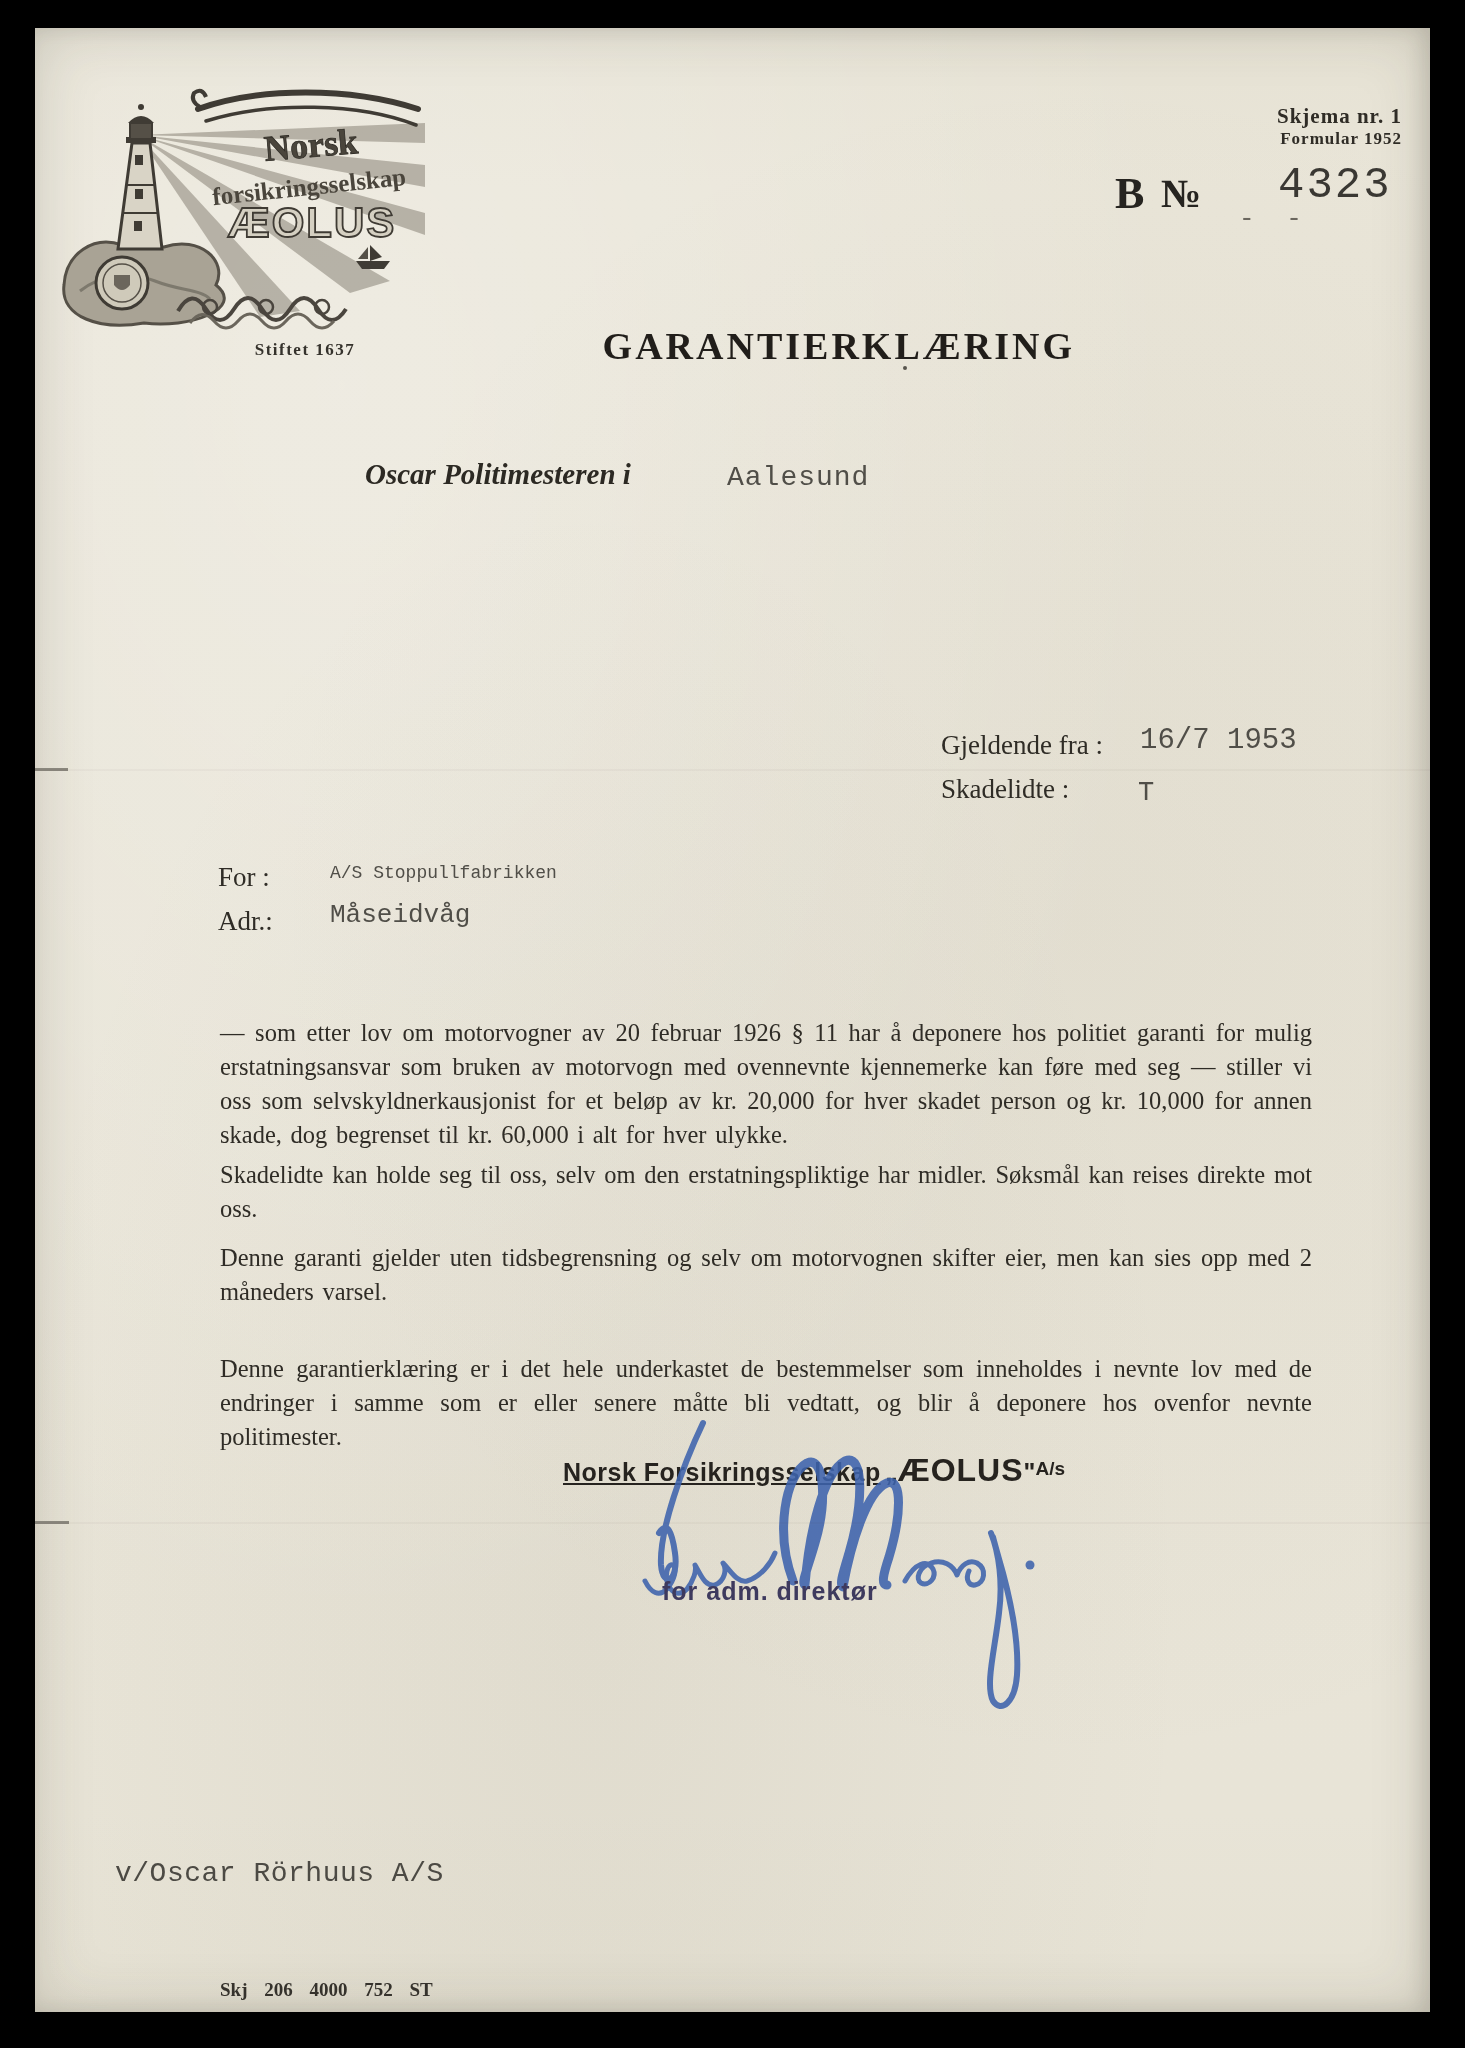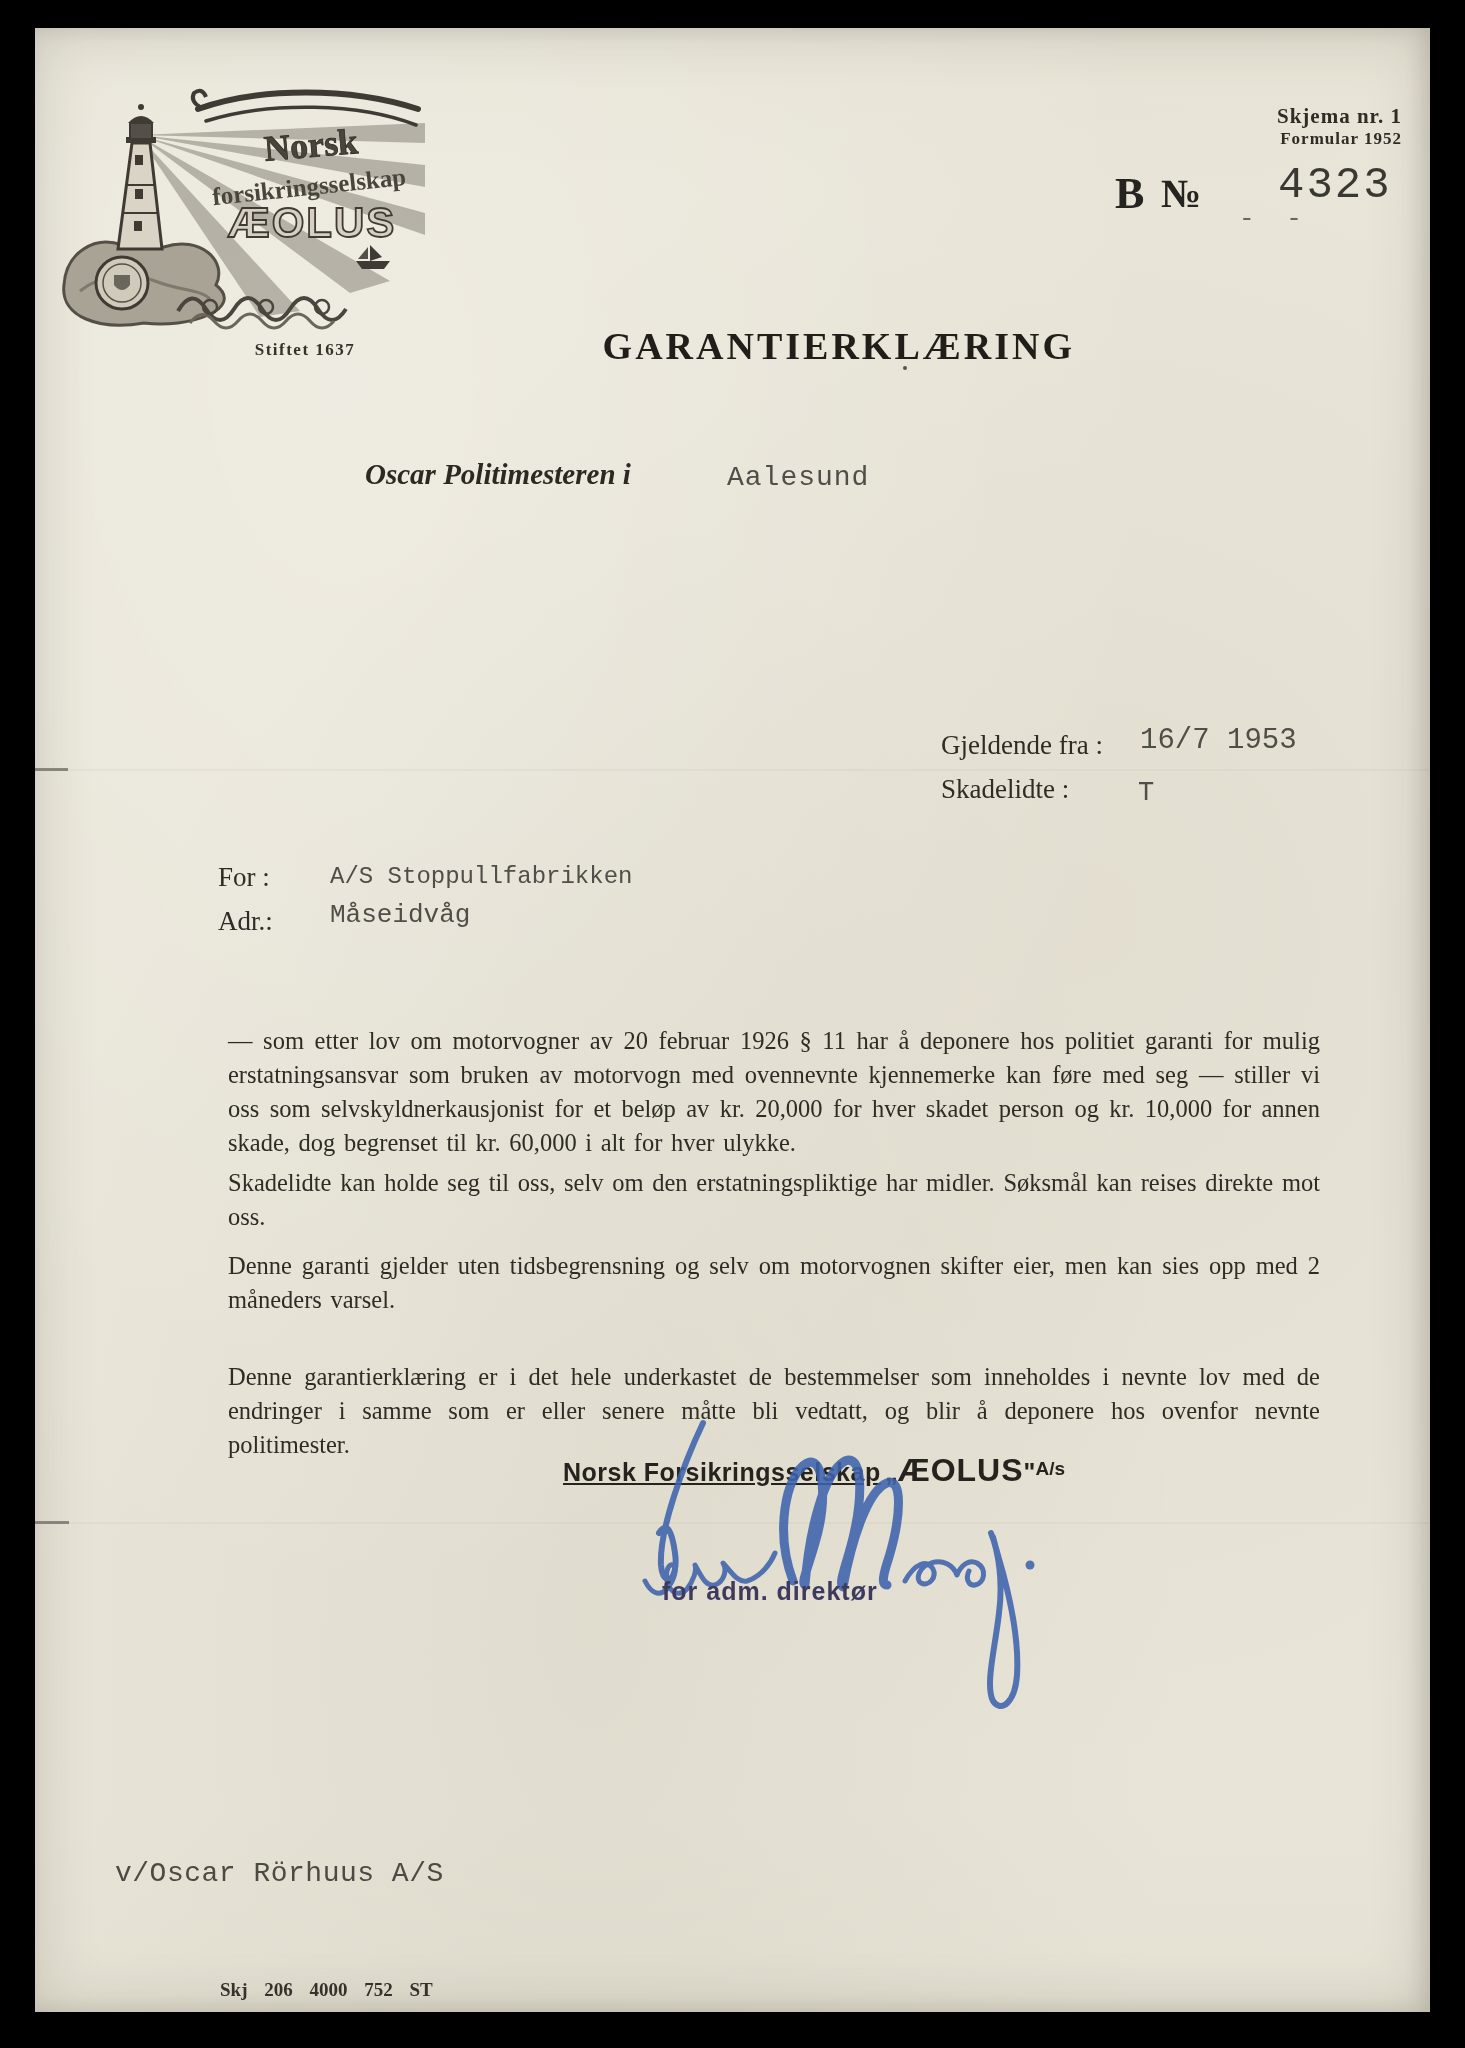--- a/index.html
+++ b/index.html
@@ -44,25 +44,25 @@
   .addressee-label{left:330px;top:430px;font-size:29px;font-style:italic;font-weight:bold;color:#2c2923;}
   .addressee-value{left:692px;top:434px;font-size:28px;letter-spacing:1px;}
 
   .meta-label{font-size:27px;color:#2f2c26;}
   .valid-label{left:906px;top:702px;}
   .valid-value{left:1105px;top:696px;font-size:29px;}
   .plate-label{left:906px;top:746px;}
   .plate-value{left:1103px;top:750px;font-size:27px;}
 
   .for-label{left:183px;top:834px;font-size:27px;}
-  .for-value{left:295px;top:835px;font-size:24px;}
+  .for-value{left:295px;top:835px;font-size:18px;}
   .adr-label{left:183px;top:878px;font-size:27px;}
   .adr-value{left:295px;top:872px;font-size:26px;}
 
-  .para{left:177px;width:1092px;margin:16px;font-size:24.5px;line-height:34px;
+  .para{left:177px;width:1092px;margin:8px;font-size:24.5px;line-height:34px;
     text-align:justify;word-spacing:2.5px;color:#2f2c26;}
   .p1{top:980px;}
   .p2{top:1122px;}
   .p3{top:1205px;}
   .p4{top:1316px;}
 
   .stamp-line{left:528px;top:1424px;white-space:nowrap;color:#26231f;}
   .stamp-pre{font-size:25px;font-weight:bold;letter-spacing:.5px;text-decoration:underline;}
   .stamp-quote{font-size:25px;font-weight:bold;}
   .stamp-name{font-size:32px;font-weight:bold;letter-spacing:1px;}

